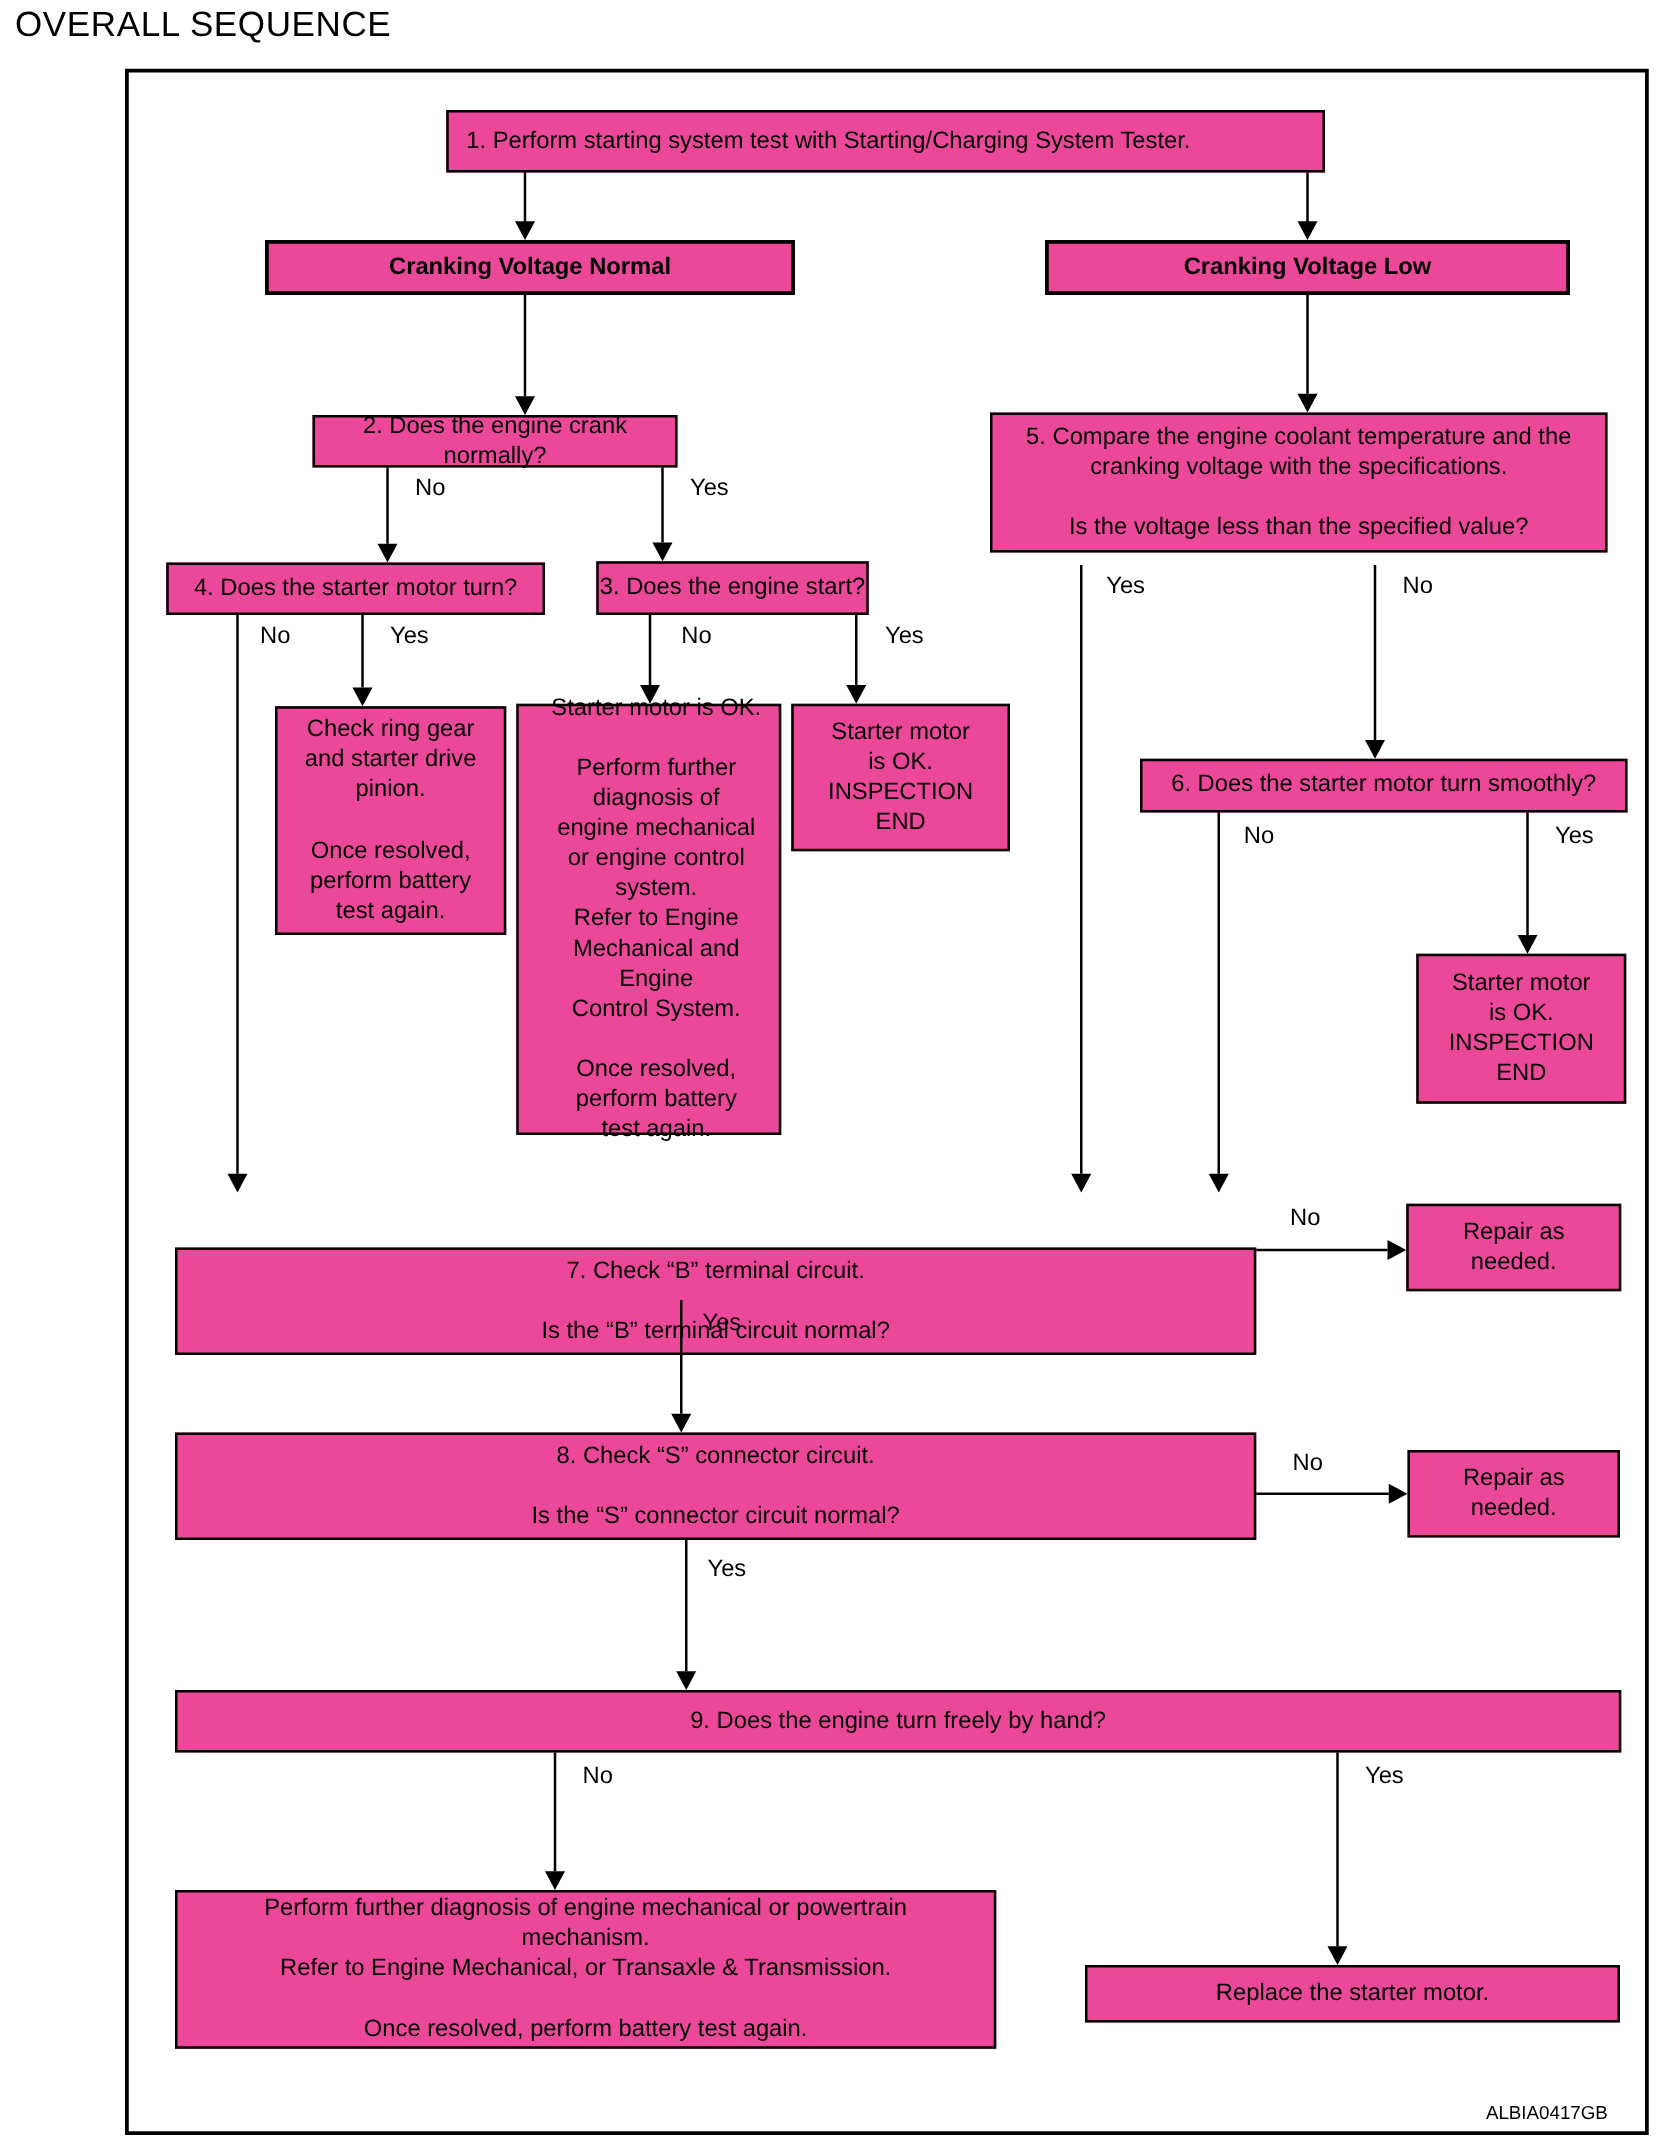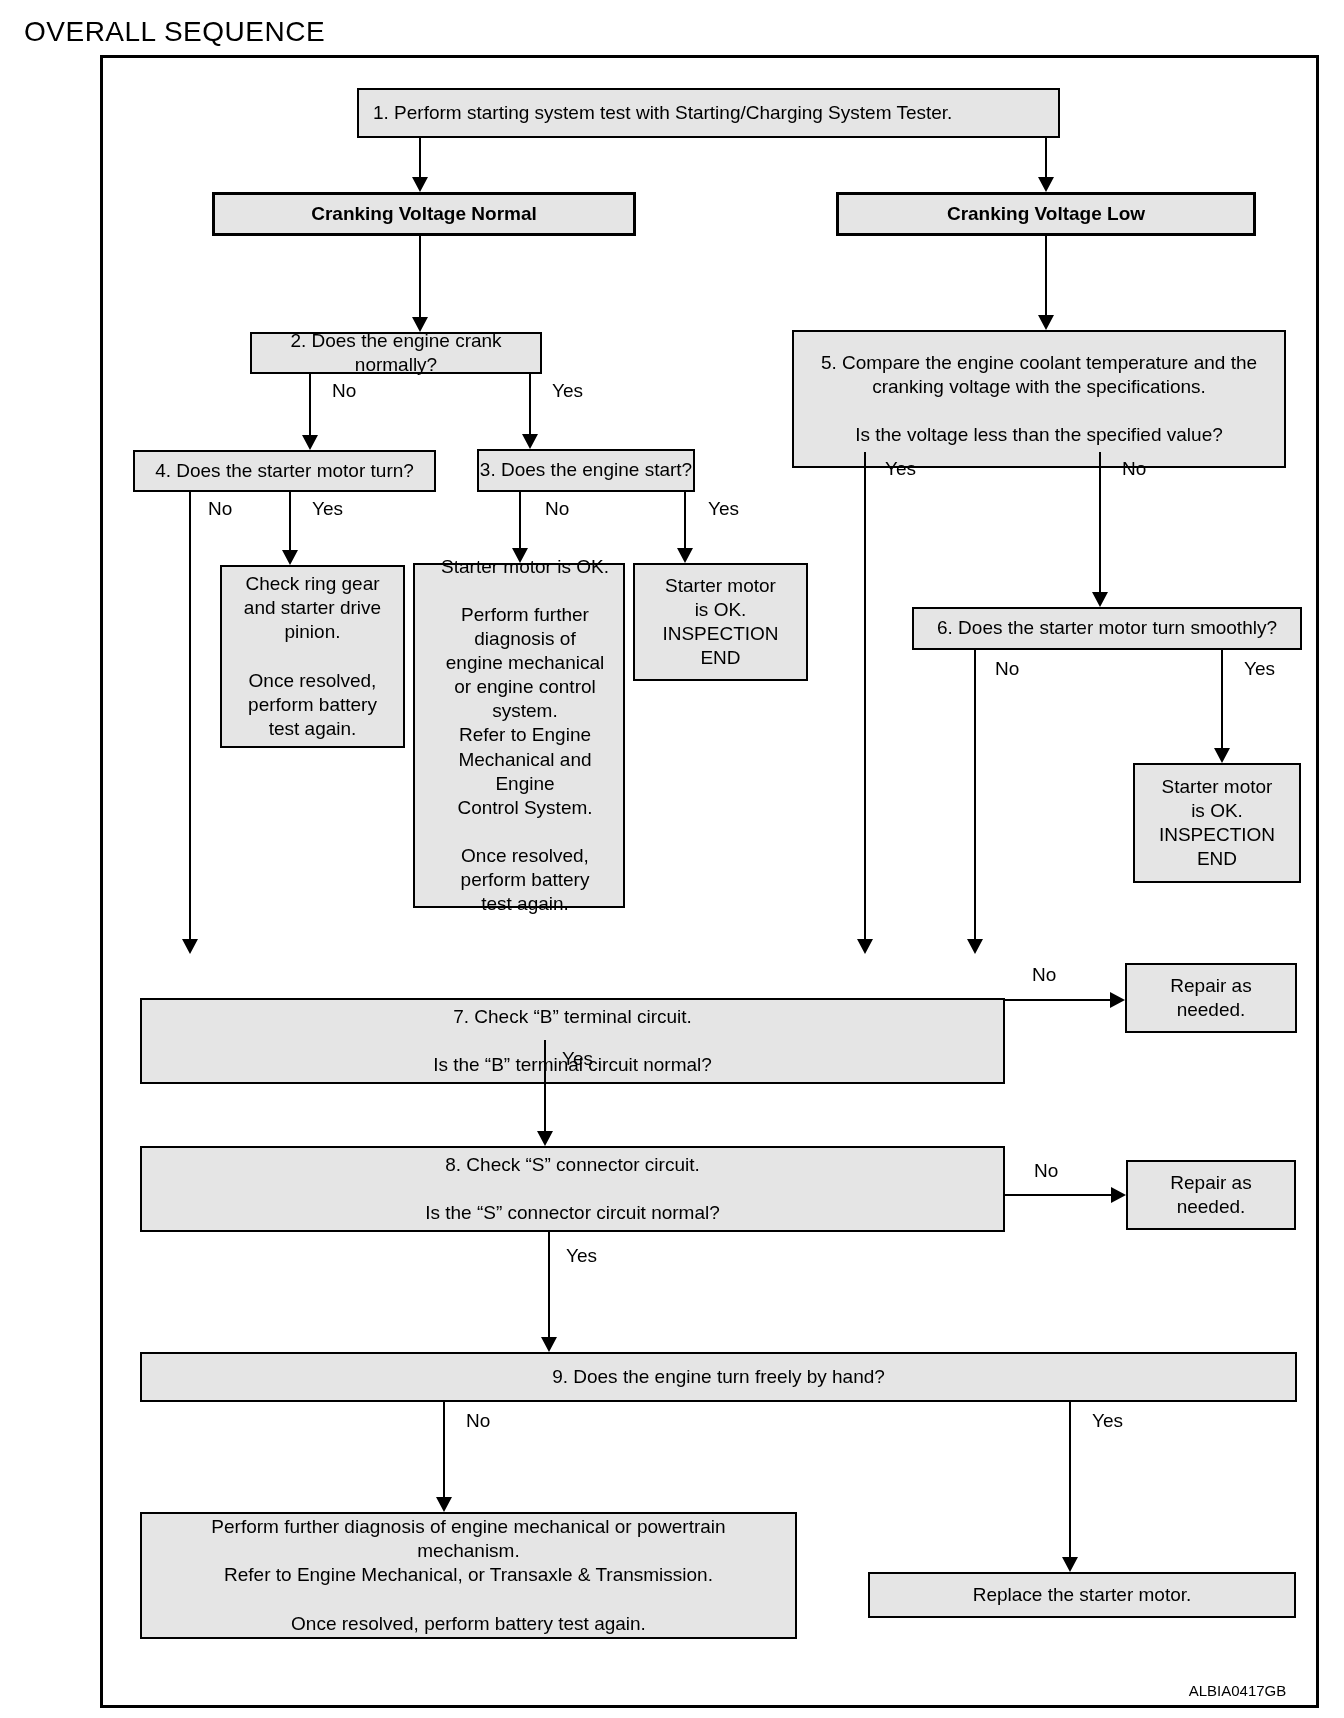--- a/index.html
+++ b/index.html
@@ -1,22 +1,22 @@
 <!DOCTYPE html>
 <html><head>
 <meta charset="utf-8">
 <style>
   html,body{margin:0;padding:0;background:#fff;}
   .page{position:relative;width:1344px;height:1718px;background:#fff;
         font-family:"Liberation Sans",sans-serif;color:#000;overflow:hidden;}
   .title{position:absolute;left:12px;top:4px;font-size:28px;font-weight:400;
-         letter-spacing:0.5px;margin:12px;}
+         letter-spacing:0.5px;margin:0;}
   .frame{position:absolute;left:100px;top:55px;width:1219px;height:1653px;
          border:3px solid #000;box-sizing:border-box;}
-  .box{position:absolute;border:2px solid #000;background:#e5e5e5;box-sizing:border-box;
+  .box{position:absolute;border:2px solid #000;background:#ec4899;box-sizing:border-box;
        display:flex;align-items:center;justify-content:center;text-align:center;
        white-space:pre-line;font-size:19px;line-height:1.27;}
   .box.thick{border-width:3px;font-weight:bold;}
   .box.leftalign{justify-content:flex-start;text-align:left;padding-left:14px;}
   .vl{position:absolute;width:2px;background:#000;}
   .hl{position:absolute;height:2px;background:#000;}
   .ad{position:absolute;width:0;height:0;border-left:8px solid transparent;
       border-right:8px solid transparent;border-top:15px solid #000;}
   .ar{position:absolute;width:0;height:0;border-top:8px solid transparent;
       border-bottom:8px solid transparent;border-left:15px solid #000;}
@@ -36,21 +36,21 @@
   <div class="box leftalign" style="left:357px;top:88px;width:703px;height:50px;">1. Perform starting system test with Starting/Charging System Tester.</div>
 
   <div class="box thick" style="left:212px;top:192px;width:424px;height:44px;">Cranking Voltage Normal</div>
   <div class="box thick" style="left:836px;top:192px;width:420px;height:44px;">Cranking Voltage Low</div>
 
   <div class="box" style="left:250px;top:332px;width:292px;height:42px;">2. Does the engine crank normally?</div>
 
   <div class="box" style="left:133px;top:450px;width:303px;height:42px;">4. Does the starter motor turn?</div>
   <div class="box" style="left:477px;top:449px;width:218px;height:43px;">3. Does the engine start?</div>
 
-  <div class="box" style="left:792px;top:330px;width:494px;height:138px;">5. Compare the engine coolant temperature and the
+  <div class="box" style="left:792px;top:330px;width:494px;height:112px;">5. Compare the engine coolant temperature and the
 cranking voltage with the specifications.
 
 Is the voltage less than the specified value?</div>
 
   <div class="box" style="left:220px;top:565px;width:185px;height:183px;">Check ring gear
 and starter drive
 pinion.
 
 Once resolved,
 perform battery

